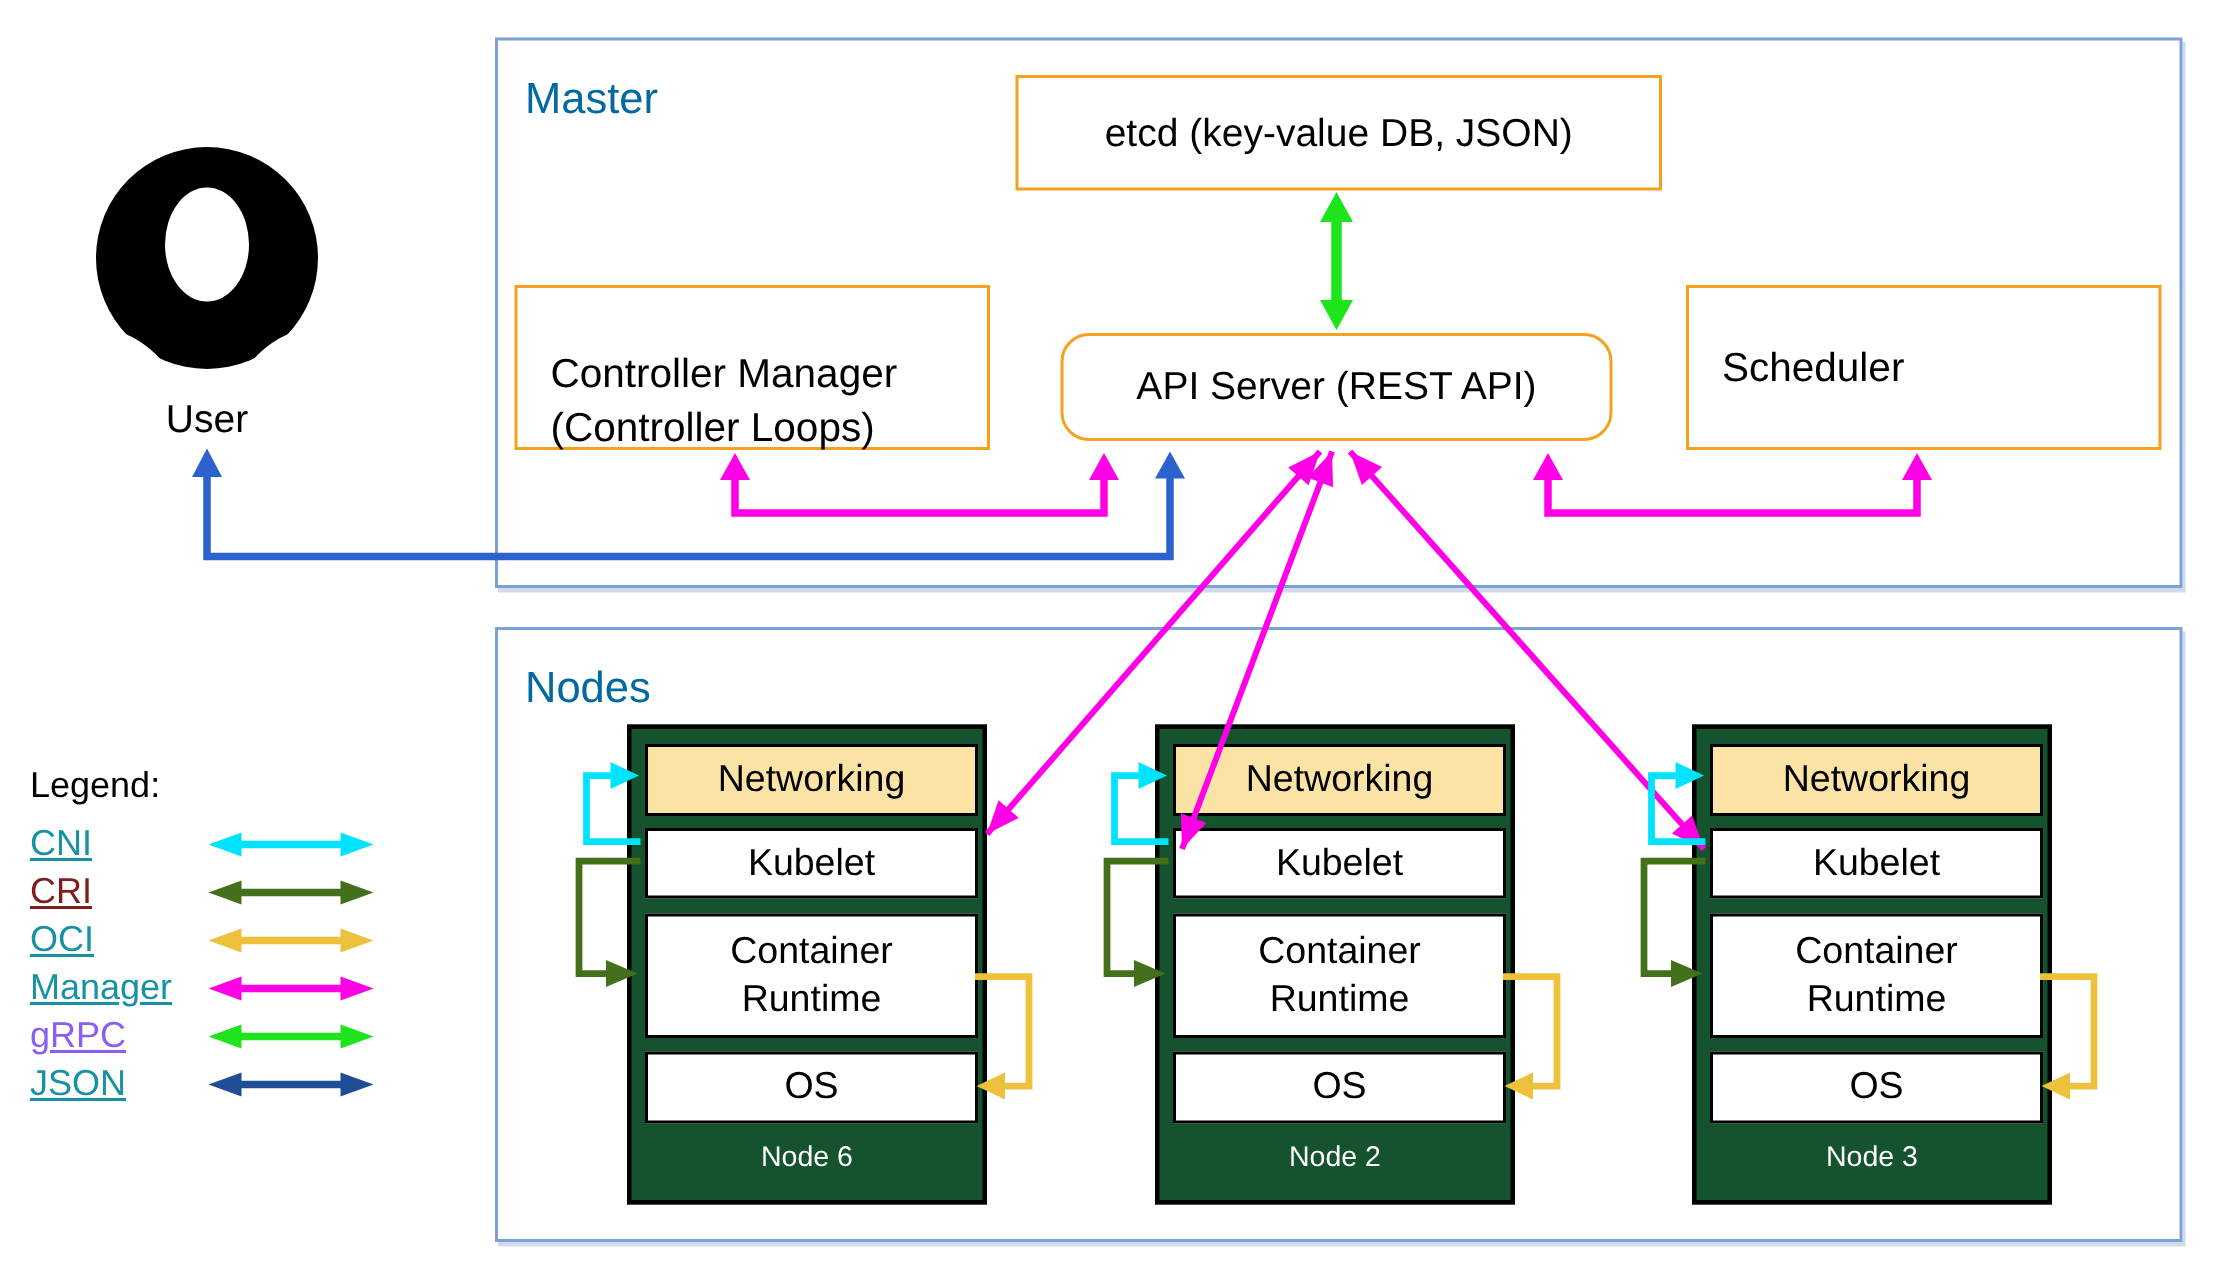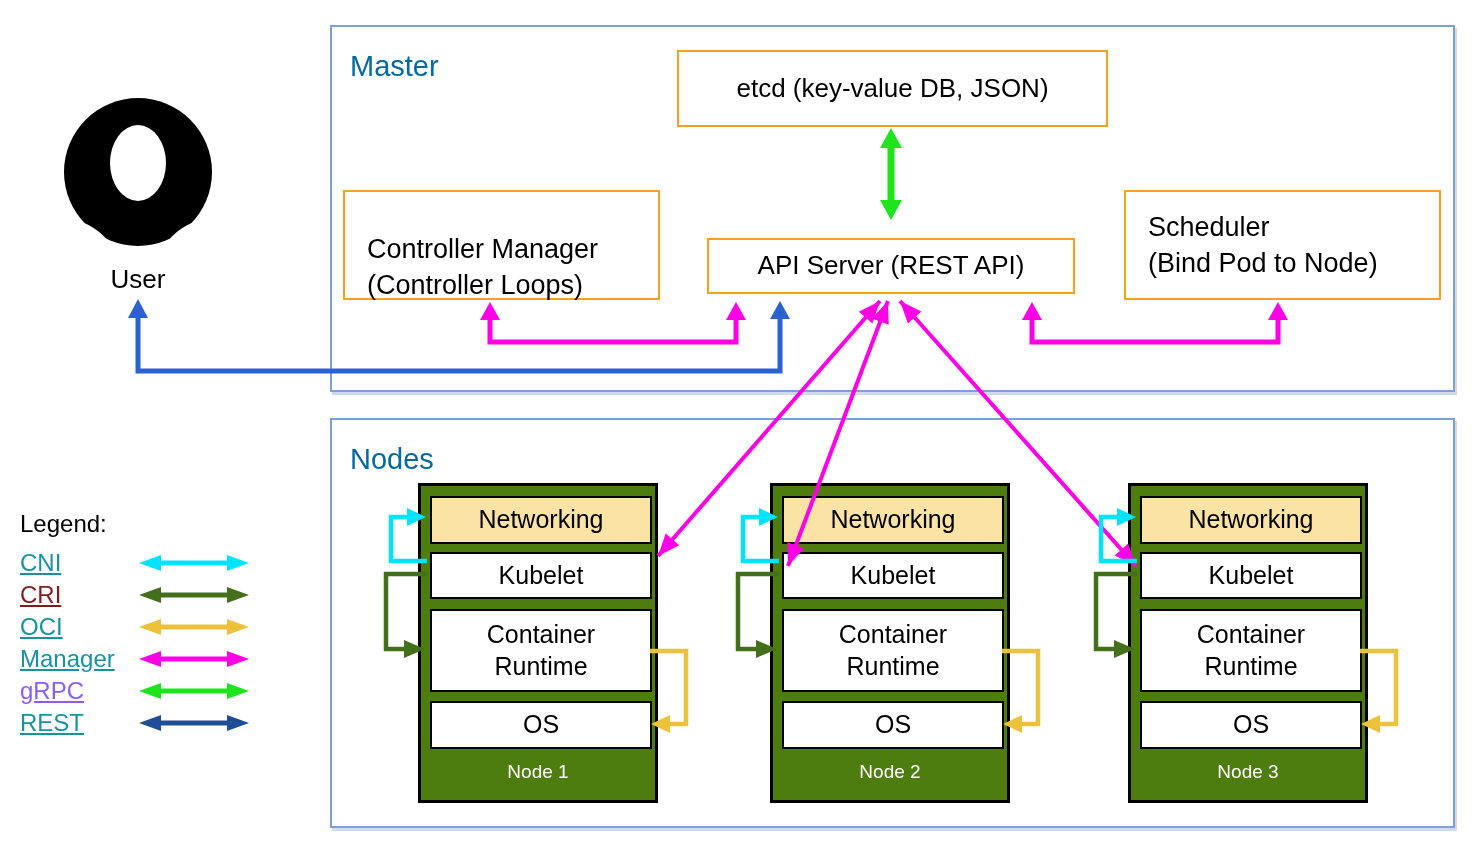--- a/index.html
+++ b/index.html
@@ -4,21 +4,21 @@
 <style>
   html,body{margin:0;padding:0;background:#ffffff;}
   .stage{position:relative;width:1475px;height:852px;background:#ffffff;
          font-family:"Liberation Sans", sans-serif;color:#000;overflow:hidden;}
   .abs{position:absolute;box-sizing:border-box;}
   .frame{border:2px solid #7ba1d7;background:#ffffff;box-shadow:2px 3px 0 rgba(120,150,195,.35);}
   .frame-title{font-size:29px;color:#0369a1;}
   .obox{border:2px solid #f5a11f;background:#ffffff;display:flex;align-items:center;justify-content:center;
         font-size:26px;line-height:1.35;text-align:center;}
   .obox.left{justify-content:flex-start;text-align:left;padding-left:22px;font-size:27px;}
-  .node{background:#4d7c0f;border:3px solid #000;}
+  .node{background:#14532d;border:3px solid #000;}
   .layer{position:absolute;box-sizing:border-box;left:9px;width:222px;background:#fff;border:2px solid #000;
          display:flex;align-items:center;justify-content:center;font-size:25px;text-align:center;line-height:1.25;}
   .layer.networking{background:#fae3a4;}
   .wrap{max-width:160px;}
   .node-name{position:absolute;left:0;right:0;top:275px;text-align:center;color:#ffffff;font-size:19px;}
   .legend-title{font-size:24px;color:#000;}
   .legend-row{display:flex;align-items:center;height:32px;}
   .legend-link{width:118px;font-size:24px;text-decoration:underline;cursor:pointer;}
   .legend-row svg{display:block;}
   .overlay{position:absolute;left:0;top:0;z-index:10;pointer-events:none;}
@@ -41,47 +41,46 @@
     <span>etcd (key-value DB, JSON)</span>
   </div>
 
   <div class="abs obox left" style="left:343px;top:190px;width:317px;height:110px;">
     <span>
       <span style="display:block;margin-top:44px;">Controller Manager</span>
       <span style="display:block;">(Controller Loops)</span>
     </span>
   </div>
 
-  <div class="abs obox" style="left:707px;top:238px;width:368px;height:56px;">
+  <div class="abs obox" style="left:707px;top:222px;width:368px;height:72px;border-radius:19px;">
     <span>API Server (REST API)</span>
   </div>
 
   <div class="abs obox left" style="left:1124px;top:190px;width:317px;height:110px;">
     <span>
       <span style="display:block;">Scheduler</span>
-      <span style="display:block;">(Bind Pod to Node)</span>
     </span>
   </div>
 
   <svg class="abs" style="left:58px;top:92px;" width="160" height="160" viewBox="-80 -80 160 160">
     <circle cx="0" cy="0" r="74" fill="#000000"></circle>
     <ellipse cx="0" cy="-9" rx="28" ry="38" fill="#ffffff"></ellipse>
     <circle cx="-78" cy="108" r="62" fill="#ffffff"></circle>
     <circle cx="78" cy="108" r="62" fill="#ffffff"></circle>
   </svg>
   <div class="abs userlabel" style="left:58px;top:264px;width:160px;">User</div>
 
   <div class="abs node" style="left:418px;top:483px;width:240px;height:320px;">
     <div class="layer networking" style="top:10px;height:48px;">Networking</div>
     <div class="layer" style="top:66px;height:47px;">Kubelet</div>
     <div class="layer" style="top:123px;height:83px;">
       <span class="wrap">Container Runtime</span>
     </div>
     <div class="layer" style="top:215px;height:48px;">OS</div>
-    <div class="node-name">Node 1</div>
+    <div class="node-name">Node 6</div>
   </div>
 
   <div class="abs node" style="left:770px;top:483px;width:240px;height:320px;">
     <div class="layer networking" style="top:10px;height:48px;">Networking</div>
     <div class="layer" style="top:66px;height:47px;">Kubelet</div>
     <div class="layer" style="top:123px;height:83px;">
       <span class="wrap">Container Runtime</span>
     </div>
     <div class="layer" style="top:215px;height:48px;">OS</div>
     <div class="node-name">Node 2</div>
@@ -149,21 +148,21 @@
       <svg width="112" height="18">
         <g stroke="#1ee41e" fill="#1ee41e">
           <line x1="16" y1="9" x2="96" y2="9" stroke-width="5"></line>
           <polygon points="1,9 23,1 23,17" stroke="none"></polygon>
           <polygon points="111,9 89,1 89,17" stroke="none"></polygon>
         </g>
       </svg>
     </div>
 
     <div class="legend-row">
-      <span class="legend-link" style="color:#1792a4;">REST</span>
+      <span class="legend-link" style="color:#1792a4;">JSON</span>
       <svg width="112" height="18">
         <g stroke="#1f4e96" fill="#1f4e96">
           <line x1="16" y1="9" x2="96" y2="9" stroke-width="5"></line>
           <polygon points="1,9 23,1 23,17" stroke="none"></polygon>
           <polygon points="111,9 89,1 89,17" stroke="none"></polygon>
         </g>
       </svg>
     </div>
   </div>
 

